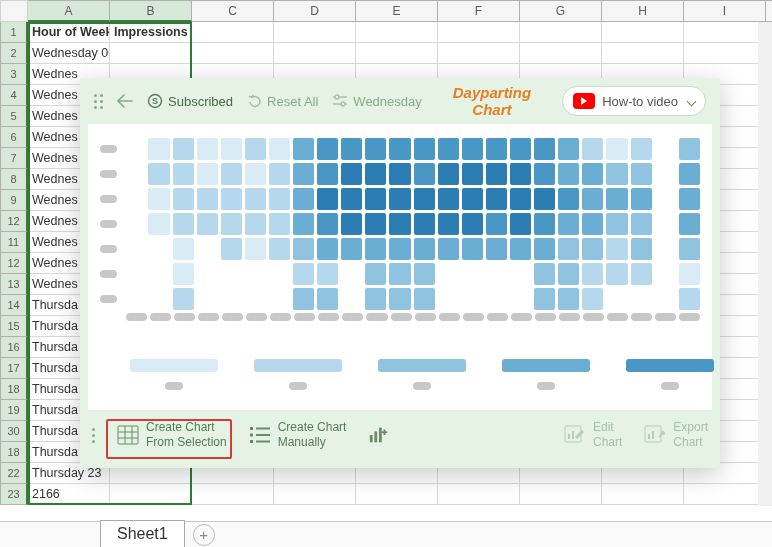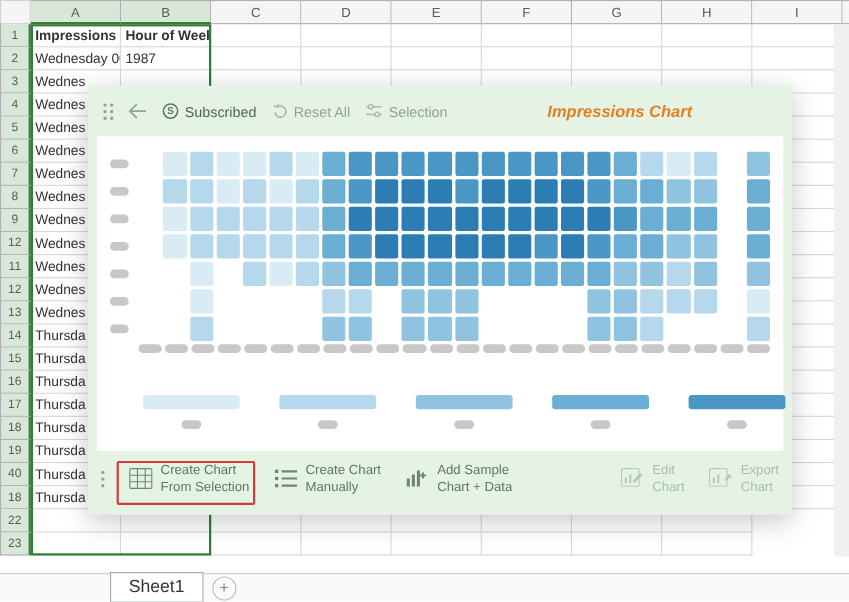--- a/index.html
+++ b/index.html
@@ -74,35 +74,34 @@
       <div class="col-header">F</div>
       <div class="col-header">G</div>
       <div class="col-header">H</div>
       <div class="col-header">I</div>
       <div class="col-header">J</div>
     </div>
 
 <div class="grid-body" id="grid-body">
       <div class="row">
         <div class="row-header sel">1</div>
+        <div class="cell bold">Hour of Week</div>
         <div class="cell bold">Impressions</div>
-        <div class="cell bold">Hour of Week</div>
         <div class="cell"></div>
         <div class="cell"></div>
         <div class="cell"></div>
         <div class="cell"></div>
         <div class="cell"></div>
         <div class="cell"></div>
         <div class="cell"></div>
         <div class="cell"></div>
       </div>
       <div class="row">
         <div class="row-header sel">2</div>
         <div class="cell">Wednesday 00</div>
-        <div class="cell">1987</div>
         <div class="cell"></div>
         <div class="cell"></div>
         <div class="cell"></div>
         <div class="cell"></div>
         <div class="cell"></div>
         <div class="cell"></div>
         <div class="cell"></div>
         <div class="cell"></div>
       </div>
       <div class="row">
@@ -320,21 +319,21 @@
         <div class="cell"></div>
         <div class="cell"></div>
         <div class="cell"></div>
         <div class="cell"></div>
         <div class="cell"></div>
         <div class="cell"></div>
         <div class="cell"></div>
         <div class="cell"></div>
       </div>
       <div class="row">
-        <div class="row-header sel">40</div>
+        <div class="row-header sel">30</div>
         <div class="cell">Thursda</div>
         <div class="cell"></div>
         <div class="cell"></div>
         <div class="cell"></div>
         <div class="cell"></div>
         <div class="cell"></div>
         <div class="cell"></div>
         <div class="cell"></div>
         <div class="cell"></div>
         <div class="cell"></div>
@@ -347,31 +346,33 @@
         <div class="cell"></div>
         <div class="cell"></div>
         <div class="cell"></div>
         <div class="cell"></div>
         <div class="cell"></div>
         <div class="cell"></div>
         <div class="cell"></div>
       </div>
       <div class="row">
         <div class="row-header sel">22</div>
+        <div class="cell">Thursday 23</div>
         <div class="cell"></div>
         <div class="cell"></div>
         <div class="cell"></div>
         <div class="cell"></div>
         <div class="cell"></div>
         <div class="cell"></div>
         <div class="cell"></div>
         <div class="cell"></div>
       </div>
       <div class="row">
         <div class="row-header sel">23</div>
+        <div class="cell">2166</div>
         <div class="cell"></div>
         <div class="cell"></div>
         <div class="cell"></div>
         <div class="cell"></div>
         <div class="cell"></div>
         <div class="cell"></div>
         <div class="cell"></div>
         <div class="cell"></div>
       </div>
     </div>
@@ -413,23 +414,28 @@
           </svg>
       <span>Reset All</span>
     </div>
     <div class="btn-icon">
       <svg width="16" height="14" viewBox="0 0 16 14">
             <line x1="1" y1="3" x2="15" y2="3" stroke="#a8c0a8" stroke-width="1.5"></line>
             <circle cx="5" cy="3" r="2" fill="#e5f3e5" stroke="#a8c0a8" stroke-width="1.3"></circle>
             <line x1="1" y1="10" x2="15" y2="10" stroke="#a8c0a8" stroke-width="1.5"></line>
             <circle cx="11" cy="10" r="2" fill="#e5f3e5" stroke="#a8c0a8" stroke-width="1.3"></circle>
           </svg>
-      <span>Selection</span>
-    </div>
-    <div class="panel-title">Impressions Chart</div>
+      <span>Wednesday</span>
+    </div>
+    <div class="panel-title">Dayparting Chart</div>
+    <div class="howto">
+      <span class="yt"></span>
+      <span>How-to video</span>
+      <span class="chev"></span>
+    </div>
   </div>
 
   <div class="heatmap-area">
     <div id="heatmap">
           <div class="hm-row">
             <div class="hm-label"></div>
             <div class="hm-cell" style="background: rgb(255, 255, 255);"></div>
             <div class="hm-cell" style="background: rgb(217, 236, 246);"></div>
             <div class="hm-cell" style="background: rgb(182, 216, 236);"></div>
             <div class="hm-cell" style="background: rgb(217, 236, 246);"></div>
@@ -710,24 +716,20 @@
     <div class="fbtn">
       <span class="icon">
         <svg width="24" height="20" viewBox="0 0 24 20">
               <rect x="2" y="10" width="3" height="8" fill="#6a8a6a"></rect>
               <rect x="7" y="6" width="3" height="12" fill="#6a8a6a"></rect>
               <rect x="12" y="2" width="3" height="16" fill="#6a8a6a"></rect>
               <line x1="18" y1="4" x2="18" y2="10" stroke="#6a8a6a" stroke-width="2"></line>
               <line x1="15" y1="7" x2="21" y2="7" stroke="#6a8a6a" stroke-width="2"></line>
             </svg>
       </span>
-      <div>
-        <div>Add Sample</div>
-        <div>Chart + Data</div>
-      </div>
     </div>
 
     <div class="fbtn disabled" style="margin-left:auto">
       <span class="icon">
         <svg width="22" height="20" viewBox="0 0 22 20">
               <rect x="1" y="1" width="16" height="16" rx="1" stroke="#b5cdb5" fill="none"></rect>
               <rect x="4" y="9" width="2" height="5" fill="#b5cdb5"></rect>
               <rect x="8" y="6" width="2" height="8" fill="#b5cdb5"></rect>
               <path d="M13 14 L20 7 L18 5 L11 12 Z" fill="#b5cdb5"></path>
             </svg>

